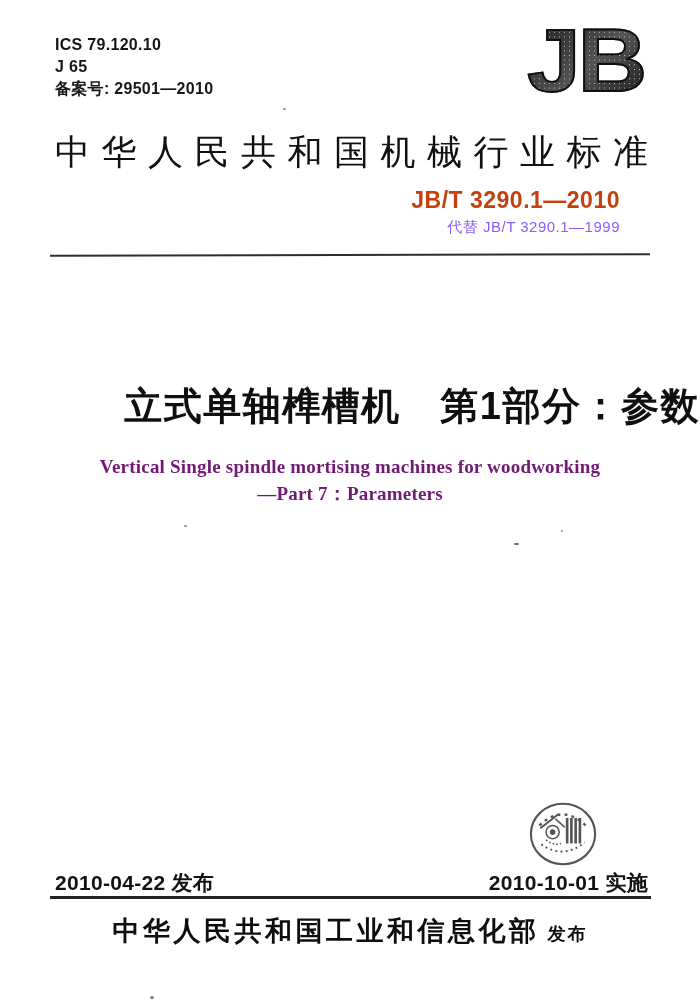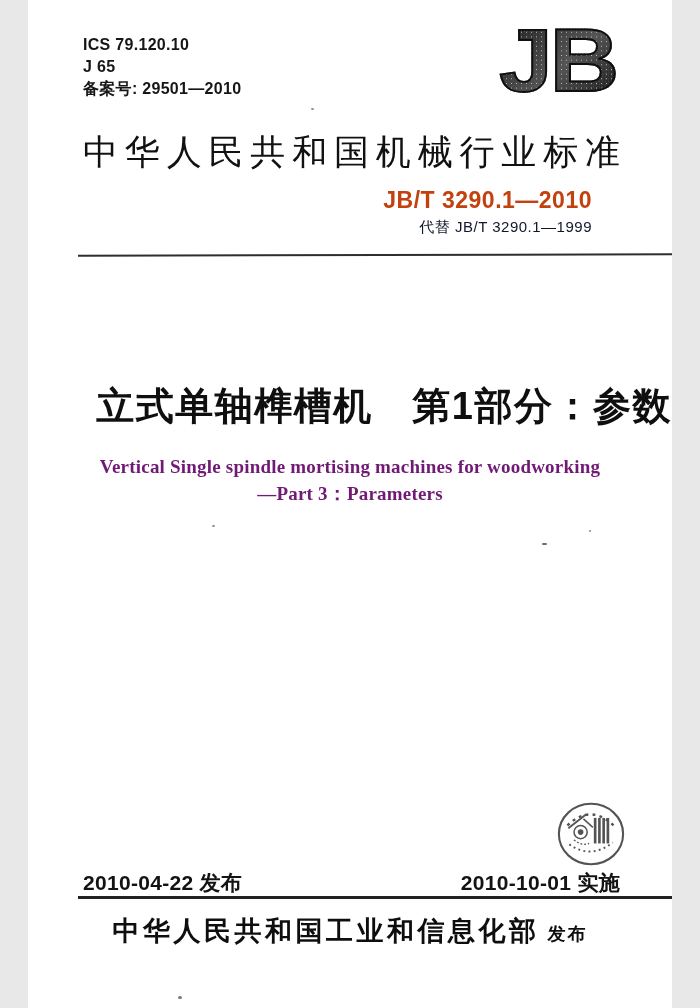--- a/index.html
+++ b/index.html
@@ -1,18 +1,18 @@
 <!DOCTYPE html>
 <html><head>
 <meta charset="utf-8">
 <style>
   html,body{margin:0;padding:0;background:#e8e8e8;}
   .page{
     position:relative;
-    width:644px;height:1008px;
+    width:700px;height:1008px;
     margin:0 auto;
     background:#ffffff;
     font-family:"Liberation Sans", sans-serif;
     color:#1d1d1d;
     overflow:hidden;
   }
   
   .codes{
     position:absolute;left:55px;top:34px;
     font-size:16px;font-weight:600;line-height:22px;
@@ -42,21 +42,21 @@
     font-size:35px;font-weight:500;color:#111;
     text-align:justify;text-align-last:justify;
     white-space:nowrap;
   }
   
   .std-no-block{
     position:absolute;right:80px;top:187px;
     text-align:right;
   }
   .std-no{font-size:23px;font-weight:700;letter-spacing:0.5px;color:#c2410c;}
-  .replaces{font-size:15px;font-weight:500;margin-top:4px;letter-spacing:0.5px;color:#0f172a;}
+  .replaces{font-size:15px;font-weight:500;margin-top:4px;letter-spacing:0.5px;color:#8b5cf6;}
   
   .rule-top{position:absolute;left:50px;width:600px;top:254px;height:2px;background:#2e2e2e;transform:rotate(-0.15deg);}
   .rule-bottom{position:absolute;left:50px;width:601px;top:896px;height:2.5px;background:#222;}
   
   .cn-title{
     position:absolute;left:0;right:0;top:381px;
     text-align:right;font-size:38px;font-weight:700;
     letter-spacing:1.5px;color:#0f0f0f;padding-left:28px;
   }
   .en-title{
@@ -106,21 +106,21 @@
     <div class="std-no">JB/T 3290.1—2010</div>
     <div class="replaces">代替 JB/T 3290.1—1999</div>
   </div>
 
   <div class="rule-top"></div>
 
   <div class="cn-title">立式单轴榫槽机　第1部分：参数</div>
 
   <div class="en-title">
     <div>Vertical Single spindle mortising machines for woodworking</div>
-    <div>—Part 3：Parameters</div>
+    <div>—Part 7：Parameters</div>
   </div>
 
   <div class="seal">
     <svg width="72" height="68" viewBox="0 0 76 72" xmlns="http://www.w3.org/2000/svg">
       <ellipse cx="38" cy="36" rx="34" ry="32" fill="none" stroke="#2f2f2f" stroke-width="2.2"></ellipse>
       <path d="M 13 27 Q 38 3 63 28" fill="none" stroke="#2f2f2f" stroke-width="2.5" stroke-dasharray="3 4.5"></path>
       <path d="M 15 47 Q 38 63 61 45" fill="none" stroke="#2f2f2f" stroke-width="2" stroke-dasharray="2 3.5"></path>
       <rect x="41" y="19" width="2.8" height="27" fill="#2f2f2f"></rect>
       <rect x="45.5" y="19" width="2.8" height="27" fill="#2f2f2f"></rect>
       <rect x="50" y="19" width="2.8" height="27" fill="#2f2f2f"></rect>

